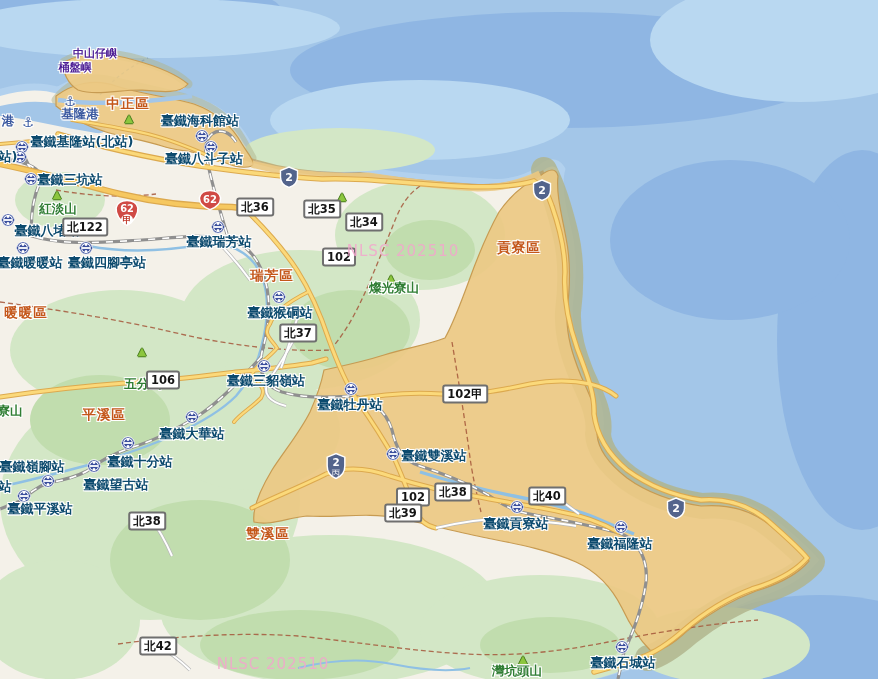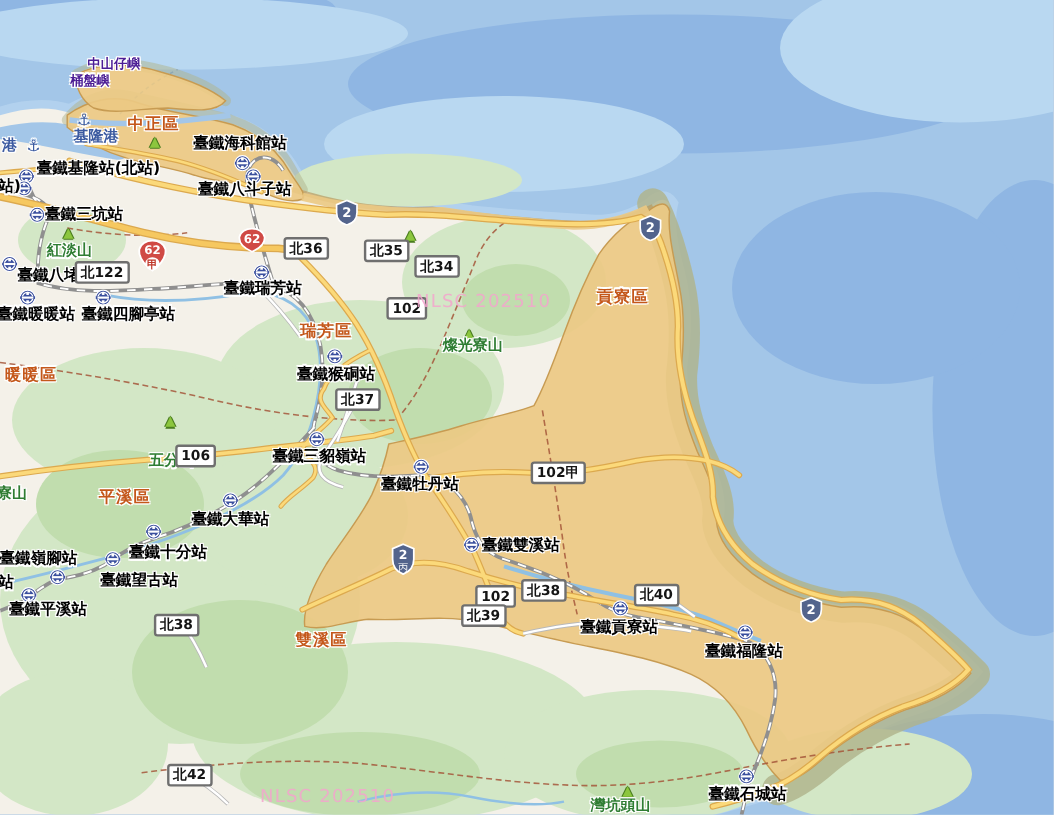--- a/index.html
+++ b/index.html
@@ -3,21 +3,21 @@
 <meta charset="utf-8">
 <style>
   html,body{margin:0;padding:0;background:#ddd;}
   #map{position:relative;width:878px;height:679px;overflow:hidden;
        font-family:"DejaVu Sans","Liberation Sans",sans-serif;background:#a3c6e8;}
   #map svg.base{position:absolute;left:0;top:0;}
   #overlay{position:absolute;left:0;top:0;width:100%;height:100%;}
   .lbl{position:absolute;transform:translate(-50%,-50%);white-space:nowrap;line-height:1;
        text-shadow:-1px -1px 0 #fff,1px -1px 0 #fff,-1px 1px 0 #fff,1px 1px 0 #fff,0 1px 0 #fff,0 -1px 0 #fff;}
   .district{color:#c4571a;font-size:13.5px;font-weight:bold;letter-spacing:1px;}
-  .station{color:#000000;font-size:13px;font-weight:600;}
+  .station{color:#0c4a6e;font-size:13px;font-weight:600;}
   .mountain{color:#2f7d33;font-size:12.5px;font-weight:600;}
   .island{color:#4c1d95;font-size:11px;font-weight:600;}
   .water{color:#3c5aa0;font-size:12.5px;font-weight:600;}
   .watermark{color:rgba(243,165,205,0.85);font-size:15px;letter-spacing:1px;text-shadow:none;}
   .tri{position:absolute;transform:translate(-50%,-50%);font-size:11px;color:#8cc63e;
        text-shadow:-1px 0 0 #4a7d1f,1px 0 0 #4a7d1f,0 1px 0 #4a7d1f,0 -1px 0 #4a7d1f;line-height:1;}
   .icon{position:absolute;transform:translate(-50%,-50%);line-height:0;}
   .anchor{position:absolute;transform:translate(-50%,-50%);color:#3a5aa0;font-size:13px;line-height:1;
        text-shadow:-1px -1px 0 #fff,1px -1px 0 #fff,-1px 1px 0 #fff,1px 1px 0 #fff;}
   .sign{position:absolute;transform:translate(-50%,-50%);background:#fff;border:2px solid #6f6f6f;

